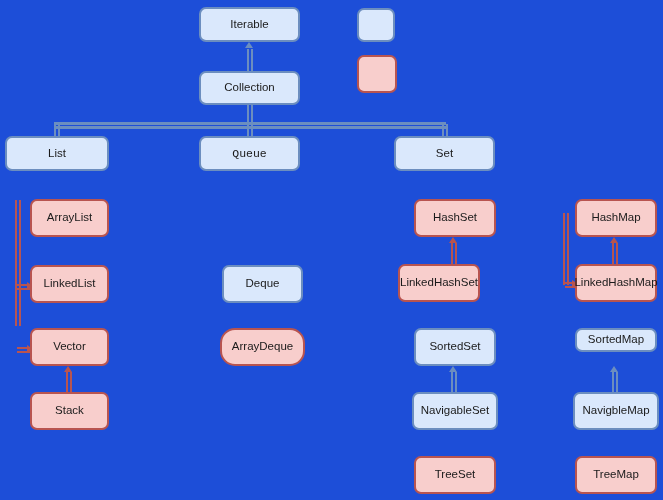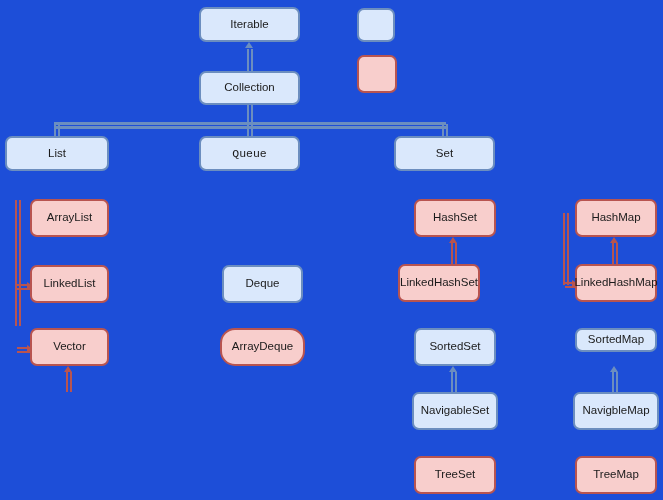--- a/index.html
+++ b/index.html
@@ -131,20 +131,21 @@
   <div class="conn h-red" style="left:17px; top:351px; width:13px; height:2px;"></div>
   <div class="arrow right-red" style="left:27px; top:345px;"></div>
 
   <div class="node cls" style="left:30px; top:199px; width:79px; height:38px;">ArrayList</div>
   <div class="node cls" style="left:30px; top:265px; width:79px; height:38px;">LinkedList</div>
   <div class="node cls" style="left:30px; top:328px; width:79px; height:38px;">Vector</div>
 
   <div class="conn v-red" style="left:66px; top:372px; width:2px; height:20px;"></div>
   <div class="conn v-red" style="left:70px; top:372px; width:2px; height:20px;"></div>
   <div class="arrow down-red" style="left:64px; top:366px; transform:rotate(180deg);"></div>
+  <div class="node cls" style="left:30px; top:392px; width:79px; height:38px;">Stack</div>
 
   <div class="node iface" style="left:222px; top:265px; width:81px; height:38px;">Deque</div>
   <div class="node cls" style="left:220px; top:328px; width:85px; height:38px;border-radius:15px;">ArrayDeque</div>
 
   <div class="node cls" style="left:414px; top:199px; width:82px; height:38px;">HashSet</div>
   <div class="conn v-red" style="left:451px; top:243px; width:2px; height:21px;"></div>
   <div class="conn v-red" style="left:455px; top:243px; width:2px; height:21px;"></div>
   <div class="arrow down-red" style="left:449px; top:237px; transform:rotate(180deg);"></div>
   <div class="node cls overflow" style="left:398px; top:264px; width:82px; height:38px;">LinkedHashSet</div>
 

